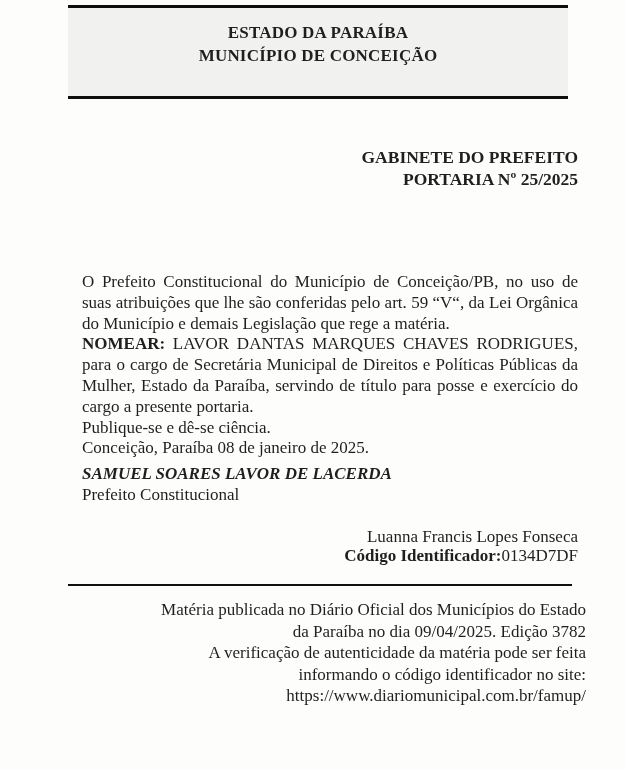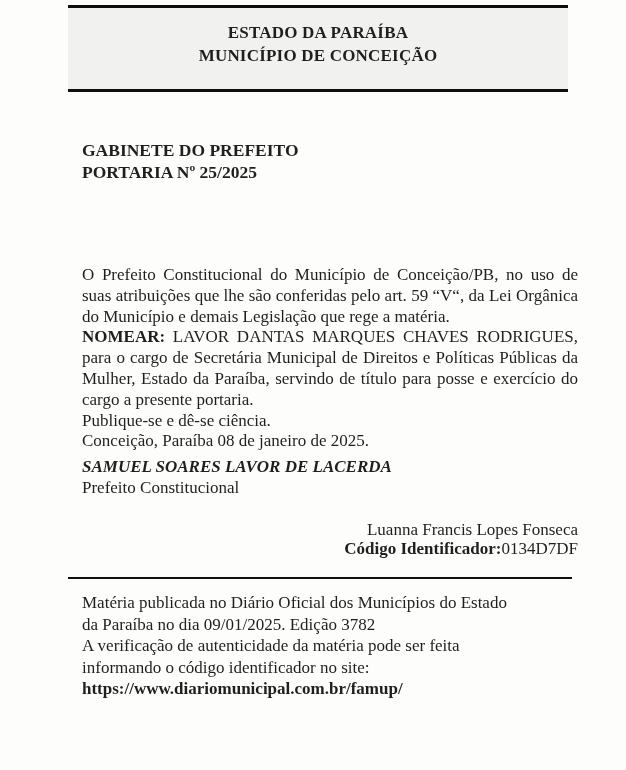--- a/index.html
+++ b/index.html
@@ -12,33 +12,33 @@
     font-family:"Liberation Serif", serif;
     color:#1f1f1f;
     -webkit-font-smoothing:antialiased;
   }
   
   .letterhead{
     margin:5px 58px 0 68px;
     border-top:3px solid #0e0e0e;
     border-bottom:3px solid #0e0e0e;
     background:#f1f1ef;
-    padding:13px 6px 22px 6px;
+    padding:13px 6px 29px 6px;
     text-align:center;
   }
   .letterhead .lh-line{
     font-weight:bold;
     font-size:17px;
     line-height:23px;
     letter-spacing:.2px;
   }
   
   .doc-title{
     margin:47px 48px 0 82px;
-    text-align:left;
+    text-align:right;
   }
   .doc-title .title-line{
     font-weight:bold;
     font-size:17.5px;
     line-height:22px;
   }
   
   .doc-body{
     margin:82px 48px 0 82px;
     font-size:17px;
@@ -69,22 +69,23 @@
   .footer-rule{
     margin:18px 54px 0 68px;
     height:2.5px;
     background:#101010;
     border:none;
   }
   .footer-text{
     margin:13px 40px 0 82px;
     font-size:17px;
     line-height:21.5px;
+    text-align:right;
   }
-  .footer-text .f-line{ white-space:nowrap;font-weight:bold; }
+  .footer-text .f-line{ white-space:nowrap; }
 </style>
 </head>
 <body>
 
 <div class="page">
 
   <div class="letterhead">
     <div class="lh-line">ESTADO DA PARAÍBA</div>
     <div class="lh-line">MUNICÍPIO DE CONCEIÇÃO</div>
   </div>
@@ -108,19 +109,19 @@
 
   <div class="published">
     <div>Luanna Francis Lopes Fonseca</div>
     <div><span class="code-label">Código Identificador:</span><span>0134D7DF</span></div>
   </div>
 
   <hr class="footer-rule">
 
   <div class="footer-text">
     <div>Matéria publicada no Diário Oficial dos Municípios do Estado</div>
-    <div>da Paraíba no dia 09/01/2025. Edição 3782</div>
+    <div>da Paraíba no dia 09/04/2025. Edição 3782</div>
     <div>A verificação de autenticidade da matéria pode ser feita</div>
     <div>informando o código identificador no site:</div>
     <div class="f-line">https://www.diariomunicipal.com.br/famup/</div>
   </div>
 
 </div>
 
 </body></html>

